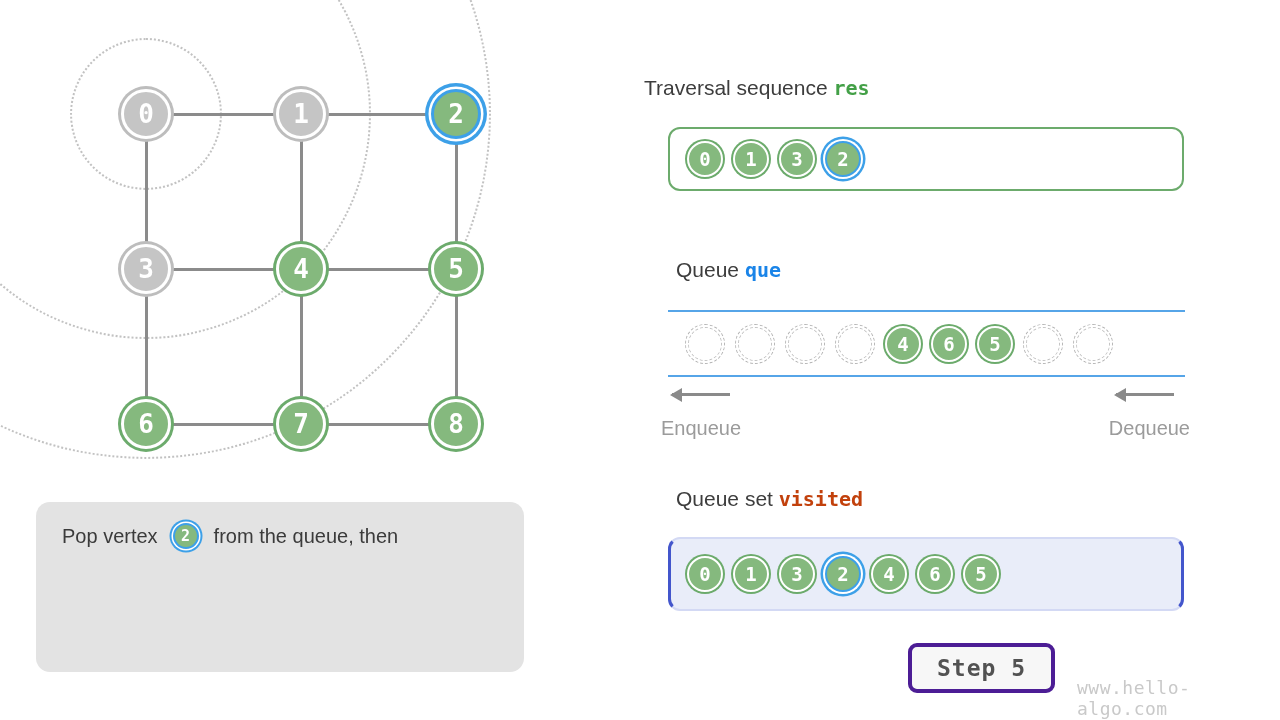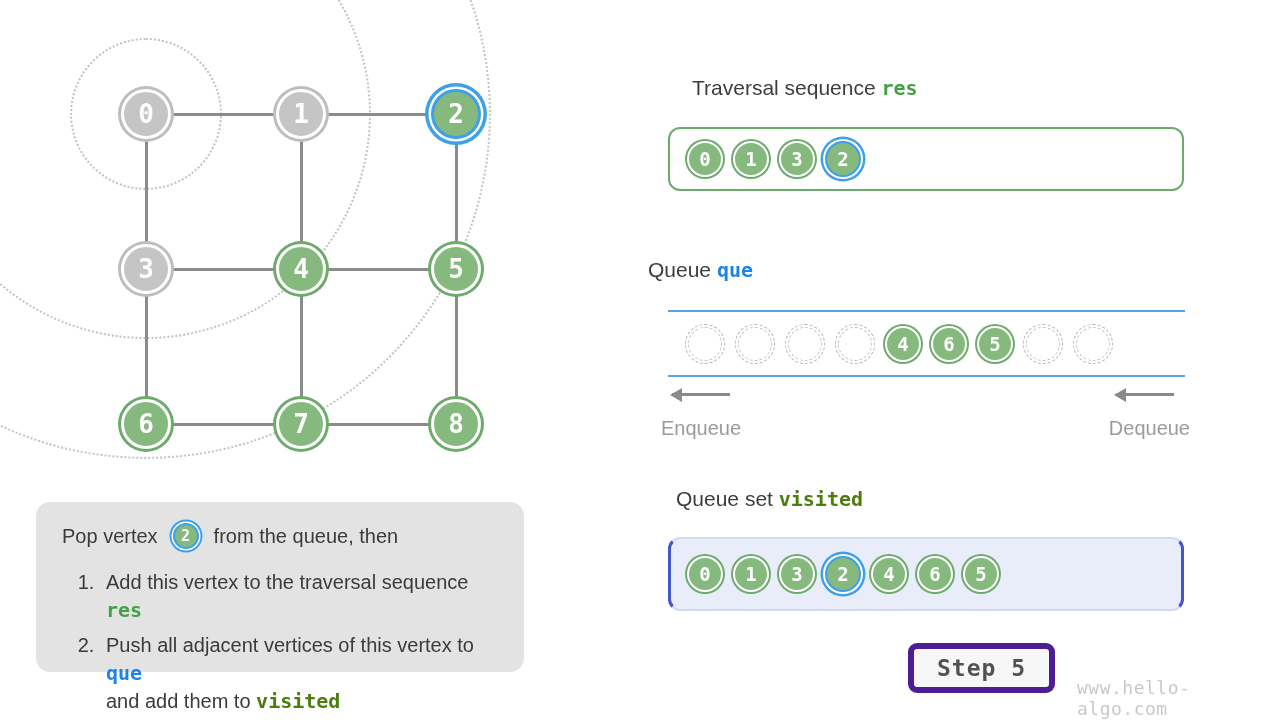--- a/index.html
+++ b/index.html
@@ -38,21 +38,21 @@
     width: 26px; height: 26px; border-radius: 50%; background: #85b97e;
     border: 2px solid #3da0e8; box-shadow: 0 0 0 1.5px #ffffff, 0 0 0 3.5px #3da0e8;
     color: #fff; font-family: "DejaVu Sans Mono", monospace; font-weight: bold; font-size: 15px;
     display: inline-flex; align-items: center; justify-content: center; margin: 4px 6px;
   }
   #explanation-box ol { margin: 15px 0 0 0; padding-left: 38px; }
   #explanation-box li { margin-bottom: 7px; line-height: 1.4; padding-left: 6px; }
   .code { font-family: "DejaVu Sans Mono", monospace; font-weight: bold; }
   .c-green  { color: #43a047; }
   .c-blue   { color: #1a84e8; }
-  .c-indigo { color: #4d7c0f; }
+  .c-indigo { color: #c2410c; }
 
   
   .panel-title { position: absolute; font-size: 21px; color: #3d3d3d; }
   .panel-title .code { font-size: 20px; }
 
   
   .node-row { display: flex; align-items: center; gap: 10px; }
   .pnode {
     flex: 0 0 auto; width: 36px; height: 36px; border-radius: 50%;
     background: #85b97e; border: 2px solid #ffffff; box-shadow: 0 0 0 2px #6cab6c;
@@ -90,21 +90,21 @@
     display: flex; align-items: center; padding-left: 17px;
   }
   #hash-box::before {
     content: ""; position: absolute; inset: -2px; border-radius: 12px; pointer-events: none;
     border: 3px solid #4356cc; border-top-color: transparent; border-bottom-color: transparent;
   }
 
   
   #step-button {
     position: absolute; left: 908px; top: 643px; width: 147px; height: 50px;
-    background: #f7f7f7; border: 6px solid #4c1d95; border-radius: 9px;
+    background: #f7f7f7; border: 4px solid #4c1d95; border-radius: 9px;
     display: flex; align-items: center; justify-content: center;
     font-family: "DejaVu Sans Mono", monospace; font-weight: bold; font-size: 23px; color: #525252;
     letter-spacing: 1px; cursor: pointer;
   }
   #watermark {
     position: absolute; left: 1077px; top: 677px;
     font-family: "DejaVu Sans Mono", monospace; font-size: 18px; color: #c9c9c9; letter-spacing: 0.5px;
   }
 </style>
 </head>
@@ -136,38 +136,34 @@
     <div class="gnode green" style="left: 301px; top: 424px;">7</div>
     <div class="gnode green" style="left: 456px; top: 424px;">8</div>
   </div>
 
 <div id="explanation-box">
   <div id="explanation-intro">
     <span>Pop vertex</span>
     <span class="inline-node">2</span>
     <span>from the queue, then</span>
   </div>
-  <ol>
-    <li><span>Add this vertex to the traversal sequence </span><span class="code c-green">res</span></li>
-    <li><span>Push all adjacent vertices of this vertex to </span><span class="code c-blue">que</span><br><span>and add them to </span><span class="code c-indigo">visited</span></li>
-  </ol>
 </div>
 
-<div class="panel-title" style="left:692px; top:76px;text-align:center;">
+<div class="panel-title" style="left:644px; top:76px;text-align:center;">
   <span>Traversal sequence</span>
   <span class="code c-green">res</span>
 </div>
 <div id="res-box" class="node-row">
     <div class="pnode">0</div>
     <div class="pnode">1</div>
     <div class="pnode">3</div>
     <div class="pnode hl">2</div>
   </div>
 
-<div class="panel-title" style="left:648px; top:258px;">
+<div class="panel-title" style="left:676px; top:258px;">
   <span>Queue</span>
   <span class="code c-blue">que</span>
 </div>
 <div id="queue-strip" class="node-row">
     <div class="slot-empty"></div>
     <div class="slot-empty"></div>
     <div class="slot-empty"></div>
     <div class="slot-empty"></div>
     <div class="pnode">4</div>
     <div class="pnode">6</div>

